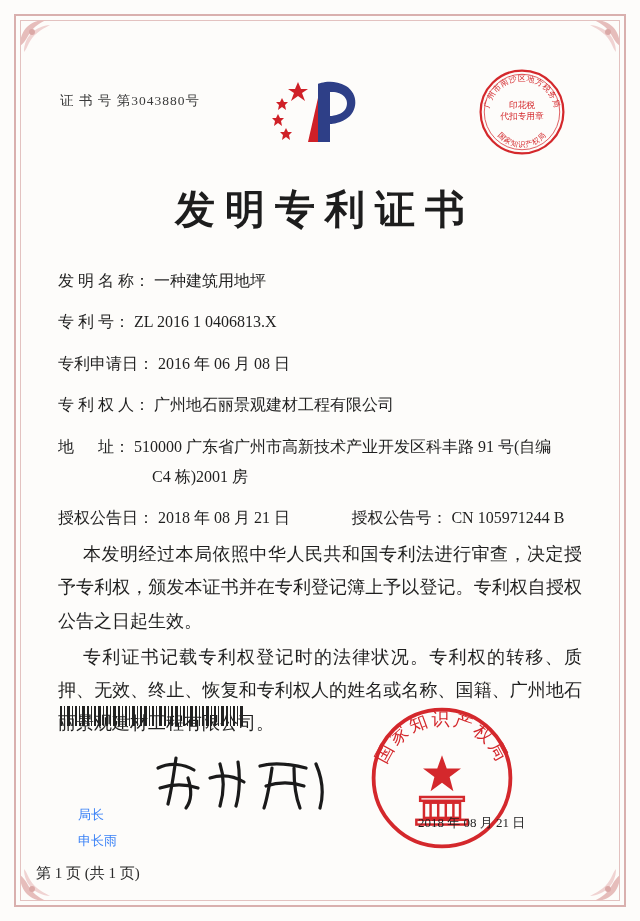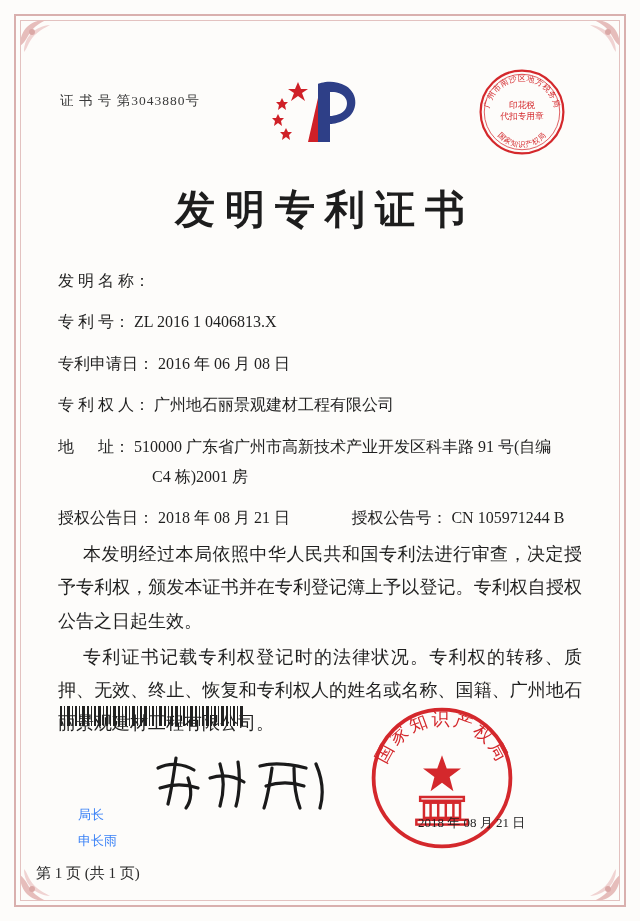--- a/index.html
+++ b/index.html
@@ -273,20 +273,21 @@
         <text x="50" y="58" text-anchor="middle" font-family="Liberation Serif, serif" font-size="9.5" fill="#d4282c">代扣专用章</text>
       </svg>
     </div>
 
     <div class="doc-title">发明专利证书</div>
 
     <div class="fields">
 
       <div class="field-row">
         <span class="field-label">发 明 名 称：</span>
+        <span class="field-value">一种建筑用地坪</span>
       </div>
 
 
       <div class="field-row">
         <span class="field-label">专 利 号：</span>
         <span class="field-value">ZL 2016 1 0406813.X</span>
       </div>
 
       <div class="field-row">
         <span class="field-label">专利申请日：</span>

